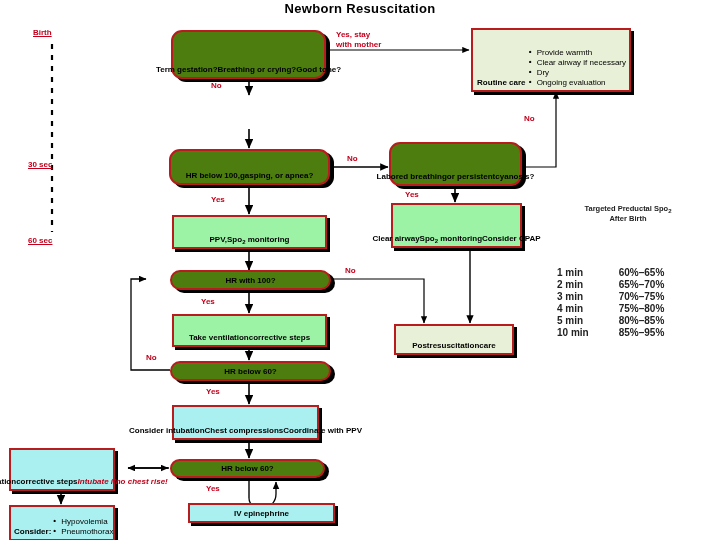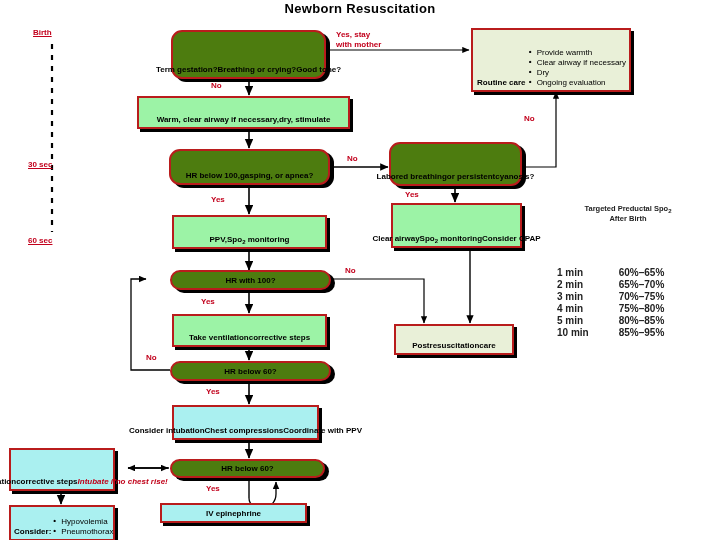--- a/index.html
+++ b/index.html
@@ -123,24 +123,20 @@
   <div class="node cream" style="left:471px;top:28px;width:160px;height:64px;justify-content:flex-start;">
     <span class="hdr">Routine care</span>
     <div class="bullets">
       <span class="bl">Provide warmth</span>
       <span class="bl">Clear airway if necessary</span>
       <span class="bl">Dry</span>
       <span class="bl">Ongoing evaluation</span>
     </div>
   </div>
 
-  <div class="node green" style="left:137px;top:96px;width:213px;height:33px;">
-    <span class="ln">Warm, clear airway if necessary,</span>
-    <span class="ln">dry, stimulate</span>
-  </div>
 
   <div class="node pink" style="left:169px;top:149px;width:161px;height:36px;">
     <span class="ln">HR below 100,</span>
     <span class="ln">gasping, or apnea?</span>
   </div>
 
   <div class="node pink" style="left:389px;top:142px;width:133px;height:44px;">
     <span class="ln">Labored breathing</span>
     <span class="ln">or persistent</span>
     <span class="ln">cyanosis?</span>
@@ -178,21 +174,21 @@
   <div class="node cyan" style="left:172px;top:405px;width:147px;height:35px;">
     <span class="ln">Consider intubation</span>
     <span class="ln">Chest compressions</span>
     <span class="ln">Coordinate with PPV</span>
   </div>
 
   <div class="node pink" style="left:170px;top:459px;width:155px;height:19px;">
     <span class="ln">HR below 60?</span>
   </div>
 
-  <div class="node cyan" style="left:160px;top:503px;width:147px;height:20px;">
+  <div class="node cyan" style="left:188px;top:503px;width:147px;height:20px;">
     <span class="ln">IV epinephrine</span>
   </div>
 
   <div class="node cyan" style="left:9px;top:448px;width:106px;height:43px;">
     <span class="ln">Take ventilation</span>
     <span class="ln">corrective steps</span>
     <span class="ln italic">Intubate if</span>
     <span class="ln italic">no chest rise!</span>
   </div>
 

